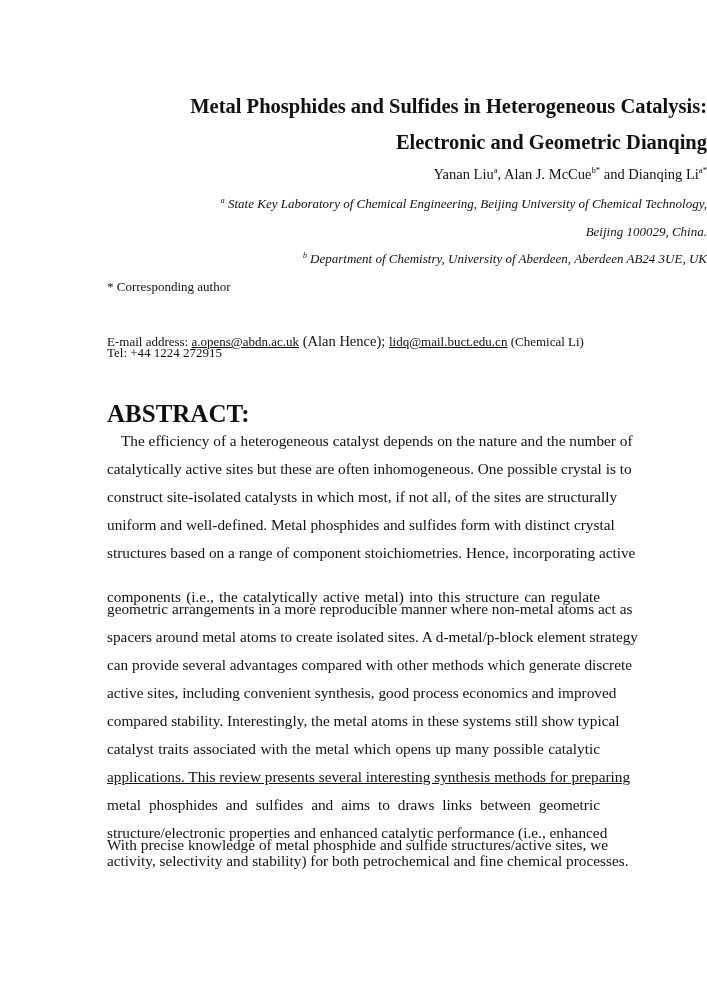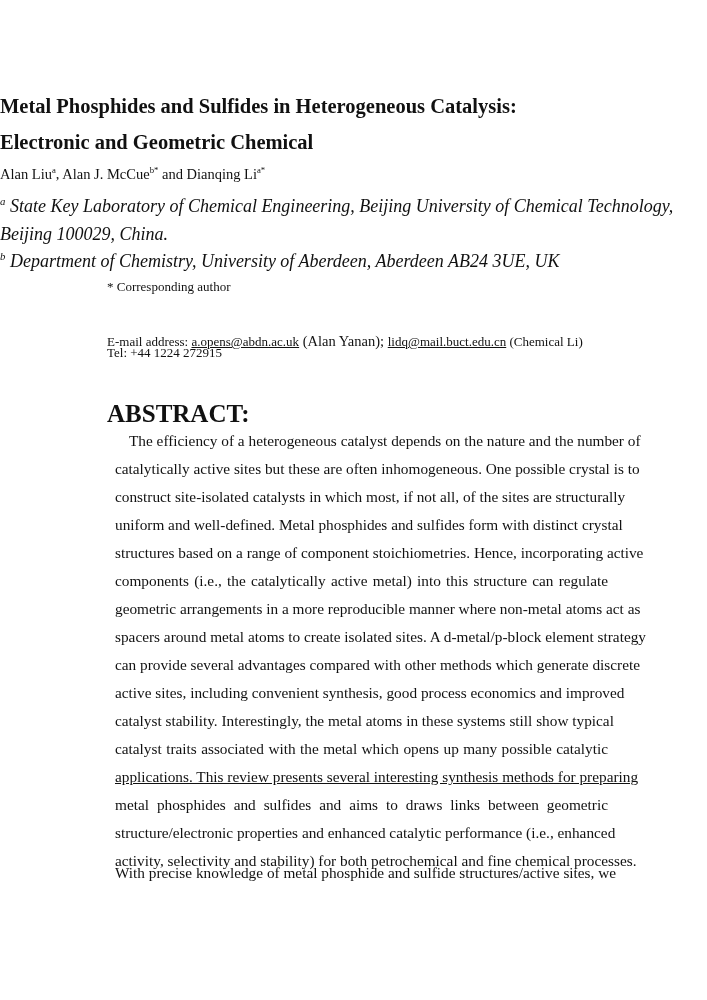--- a/index.html
+++ b/index.html
@@ -1,76 +1,76 @@
 <!DOCTYPE html>
 <html><head>
 <meta charset="utf-8">
 <style>
   html, body { margin: 0; padding: 0; background: #ffffff; }
   body {
     width: 707px; height: 1000px; position: relative; overflow: hidden;
     font-family: "Liberation Serif", serif; color: #111;
   }
   .abs { position: absolute; white-space: nowrap; }
-  .center { left: 0; width: 707px; text-align: left; }
+  .center { left: 0; width: 707px; text-align: right; }
   .title { font-weight: bold; font-size: 20.5px; }
   .authors { font-size: 14.5px; }
-  .affil { font-style: italic; font-size: 18px; }
+  .affil { font-style: italic; font-size: 13px; }
   .contact { left: 107px; font-size: 13px; }
   .contact .link { text-decoration: underline; }
   .contact .sans { font-family: "Liberation Serif", serif; font-size: 14.5px; }
   sup { font-size: 0.6em; vertical-align: super; line-height: 0; }
   .heading { left: 107px; font-weight: bold; font-size: 25px; }
   .abs-line {
     left: 107px; width: 493px; font-size: 15.3px;
-    text-align: justify; text-align-last: justify; white-space: nowrap; margin-left: 8px;
+    text-align: justify; text-align-last: justify; white-space: nowrap;
   }
   .abs-line.first { text-indent: 14px; }
 </style>
 </head>
 <body>
 
 <div>
 
   <div class="abs center title" style="top:95px;">Metal Phosphides and Sulfides in Heterogeneous Catalysis:</div>
-  <div class="abs center title" style="top:131px;">Electronic and Geometric Chemical</div>
+  <div class="abs center title" style="top:131px;">Electronic and Geometric Dianqing</div>
 
   <div class="abs center authors" style="top:166px;">
-    <span>Alan Liu</span><sup>a</sup><span>, </span><span>Alan J. McCue</span><sup>b*</sup><span> and </span><span>Dianqing Li</span><sup>a*</sup>
+    <span>Yanan Liu</span><sup>a</sup><span>, </span><span>Alan J. McCue</span><sup>b*</sup><span> and </span><span>Dianqing Li</span><sup>a*</sup>
   </div>
 
   <div class="abs center affil" style="top:196px;">
     <sup>a</sup><span> State Key Laboratory of Chemical Engineering, Beijing University of Chemical Technology,</span>
   </div>
   <div class="abs center affil" style="top:224px;">Beijing 100029, China.</div>
   <div class="abs center affil" style="top:251px;">
     <sup>b</sup><span> Department of Chemistry, University of Aberdeen, Aberdeen AB24 3UE, UK</span>
   </div>
 
   <div class="abs contact" style="top:279px;">* Corresponding author</div>
   <div class="abs contact" style="top:306px;margin-top:39px;">Tel: +44 1224 272915</div>
   <div class="abs contact" style="top:333px;">
-    <span>E-mail address: </span><span class="link">a.opens@abdn.ac.uk</span><span class="sans"> (Alan Yanan); </span><span class="link">lidq@mail.buct.edu.cn</span><span> (Chemical Li)</span>
+    <span>E-mail address: </span><span class="link">a.opens@abdn.ac.uk</span><span class="sans"> (Alan Hence); </span><span class="link">lidq@mail.buct.edu.cn</span><span> (Chemical Li)</span>
   </div>
 
   <div class="abs heading" style="top:400px;">ABSTRACT:</div>
 
   <div>
     <div class="abs abs-line first" style="top:432px;">The efficiency of a heterogeneous catalyst depends on the nature and the number of</div>
     <div class="abs abs-line" style="top:460px;">catalytically active sites but these are often inhomogeneous. One possible crystal is to</div>
     <div class="abs abs-line" style="top:488px;">construct site-isolated catalysts in which most, if not all, of the sites are structurally</div>
     <div class="abs abs-line" style="top:516px;">uniform and well-defined. Metal phosphides and sulfides form with distinct crystal</div>
     <div class="abs abs-line" style="top:544px;">structures based on a range of component stoichiometries. Hence, incorporating active</div>
-    <div class="abs abs-line" style="top:572px;">components (i.e., the catalytically active metal) into this structure can regulate</div>
+    <div class="abs abs-line" style="top:588px;">components (i.e., the catalytically active metal) into this structure can regulate</div>
     <div class="abs abs-line" style="top:600px;">geometric arrangements in a more reproducible manner where non-metal atoms act as</div>
     <div class="abs abs-line" style="top:628px;">spacers around metal atoms to create isolated sites. A d-metal/p-block element strategy</div>
     <div class="abs abs-line" style="top:656px;">can provide several advantages compared with other methods which generate discrete</div>
     <div class="abs abs-line" style="top:684px;">active sites, including convenient synthesis, good process economics and improved</div>
-    <div class="abs abs-line" style="top:712px;">catalyst stability. Interestingly, the metal atoms in these systems still show typical</div>
+    <div class="abs abs-line" style="top:712px;">compared stability. Interestingly, the metal atoms in these systems still show typical</div>
     <div class="abs abs-line" style="top:740px;">catalyst traits associated with the metal which opens up many possible catalytic</div>
     <div class="abs abs-line" style="top:768px;text-decoration:underline;">applications. This review presents several interesting synthesis methods for preparing</div>
     <div class="abs abs-line" style="top:796px;">metal phosphides and sulfides and aims to draws links between geometric</div>
     <div class="abs abs-line" style="top:824px;">structure/electronic properties and enhanced catalytic performance (i.e., enhanced</div>
     <div class="abs abs-line" style="top:852px;">activity, selectivity and stability) for both petrochemical and fine chemical processes.</div>
-    <div class="abs abs-line" style="top:864px;">With precise knowledge of metal phosphide and sulfide structures/active sites, we</div>
+    <div class="abs abs-line" style="top:836px;">With precise knowledge of metal phosphide and sulfide structures/active sites, we</div>
   </div>
 
 </div>
 
 </body></html>

